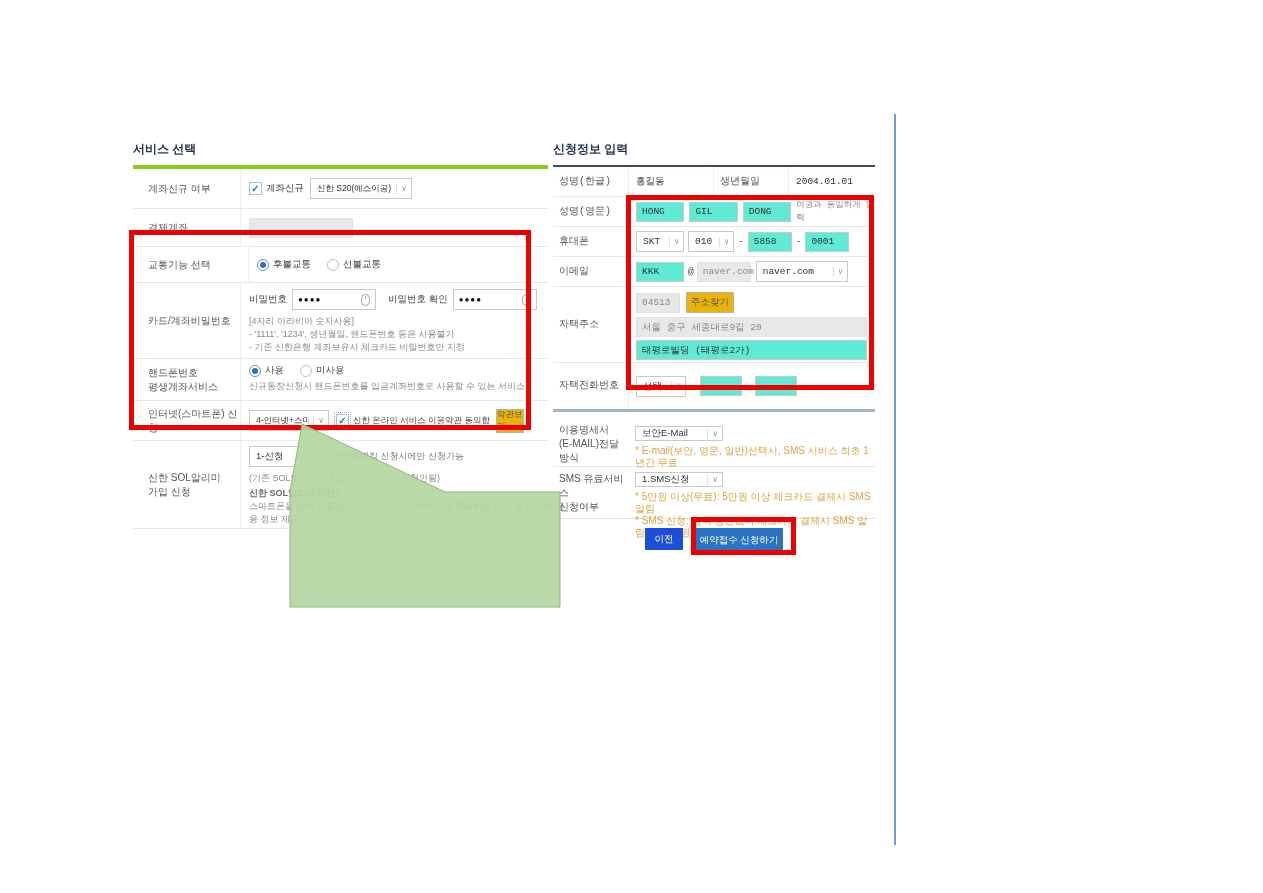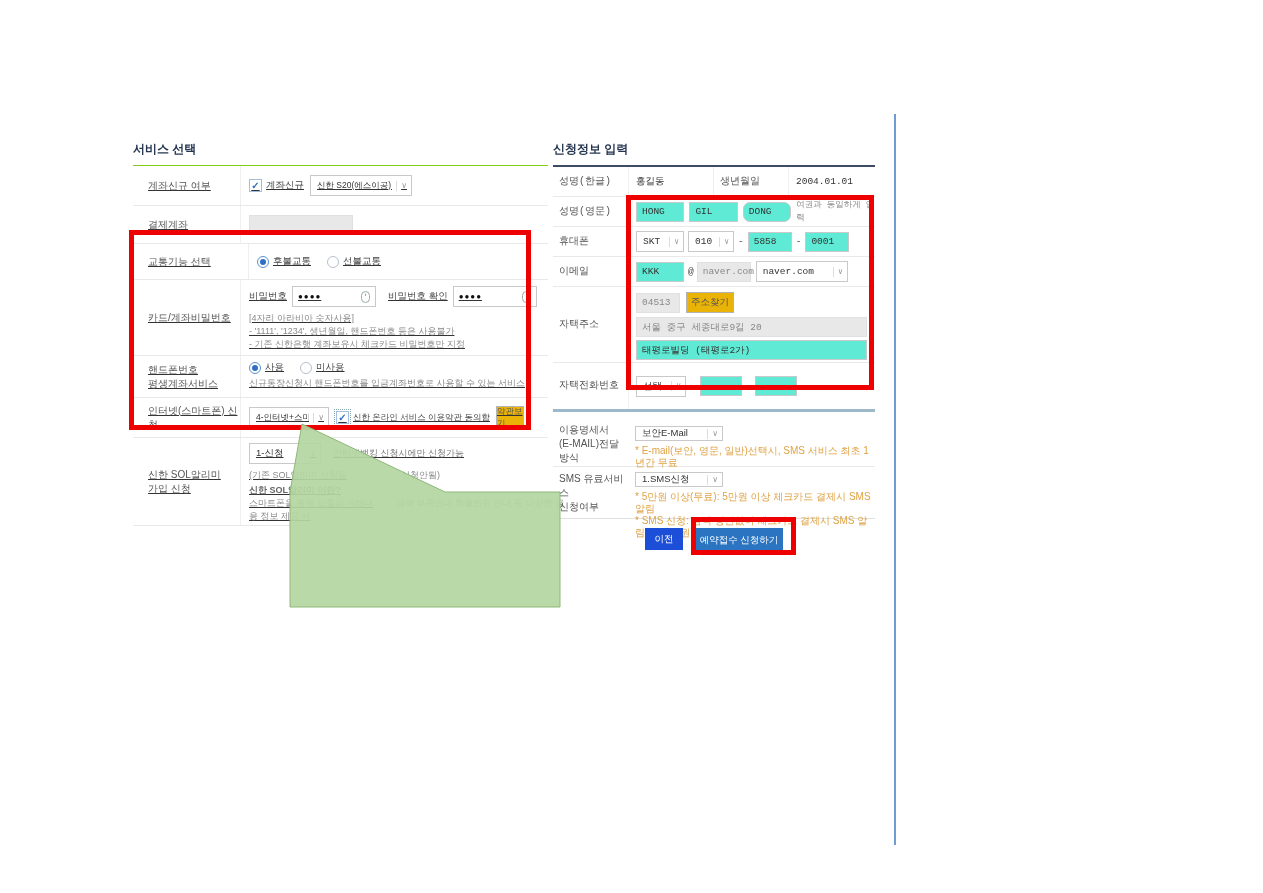--- a/index.html
+++ b/index.html
@@ -25,21 +25,21 @@
   .radio.on::after{content:"";position:absolute;left:2px;top:2px;width:6px;height:6px;border-radius:50%;background:#2f6fc1;}
   .optlbl{font-size:9.5px;color:#444;margin:0 0 0 4px;}
   .help{font-size:9px;color:#8a8a8a;line-height:13px;}
   .btn{box-sizing:border-box;display:inline-flex;align-items:center;justify-content:center;font-size:9.5px;cursor:default;}
   .btn.line{border:1px solid #b3b3b3;background:#eab308;color:#555;}
   .note-orange{font-size:10px;color:#dfa245;line-height:12px;}
   .pw{box-sizing:border-box;width:84px;height:21px;border:1px solid #c9c9c9;display:inline-flex;align-items:center;justify-content:space-between;padding:0 5px;}
   .pwdots{font-size:8px;letter-spacing:1px;color:#111;font-weight:bold;}
   
   #svc{left:133px;top:141px;width:415px;}
-  #svc .tbl{border-top:1px solid #84cc16;text-decoration:underline;}
+  #svc .tbl{border-top:4px solid #84cc16;}
   #svc .lbl{width:107px;padding-left:15px;}
   
   #info{left:553px;top:141px;width:322px;}
   #info .tbl1{border-top:2px solid #3d4c63;font-family:Liberation Mono, monospace;}
   #info .lbl{width:75px;padding-left:6px;}
   #info .tbl1-bottom{border-bottom:3px solid #9db8c9;}
   
   .redbox{position:absolute;border:5px solid #ee0000;box-sizing:border-box;background:transparent;}
   #vline{position:absolute;background:#6f9cd1;}
   .frag{position:absolute;top:0;}
@@ -185,21 +185,21 @@
         <div class="lbl" style="border-left:1px solid #efefef;">생년월일</div>
         <div class="cell" style="padding-left:7px;font-size:9.5px;">2004.01.01</div>
       </div>
 
       <div class="row" style="height:30px;">
         <div class="lbl">성명(영문)</div>
         <div class="cell" style="padding-left:7px;">
           <div class="hline">
             <span class="inp" style="width:52px;">HONG</span>
             <span class="inp" style="width:52px;margin-left:5px;">GIL</span>
-            <span class="inp" style="width:52px;margin-left:5px;border-radius:7px;">DONG</span>
+            <span class="inp" style="width:52px;margin-left:5px;">DONG</span>
             <span class="help" style="margin-left:5px;font-size:8.5px;">여권과 동일하게 입력</span>
           </div>
         </div>
       </div>
 
       <div class="row" style="height:30px;">
         <div class="lbl">휴대폰</div>
         <div class="cell" style="padding-left:7px;">
           <div class="hline">
             <span class="sel" style="width:48px;">

